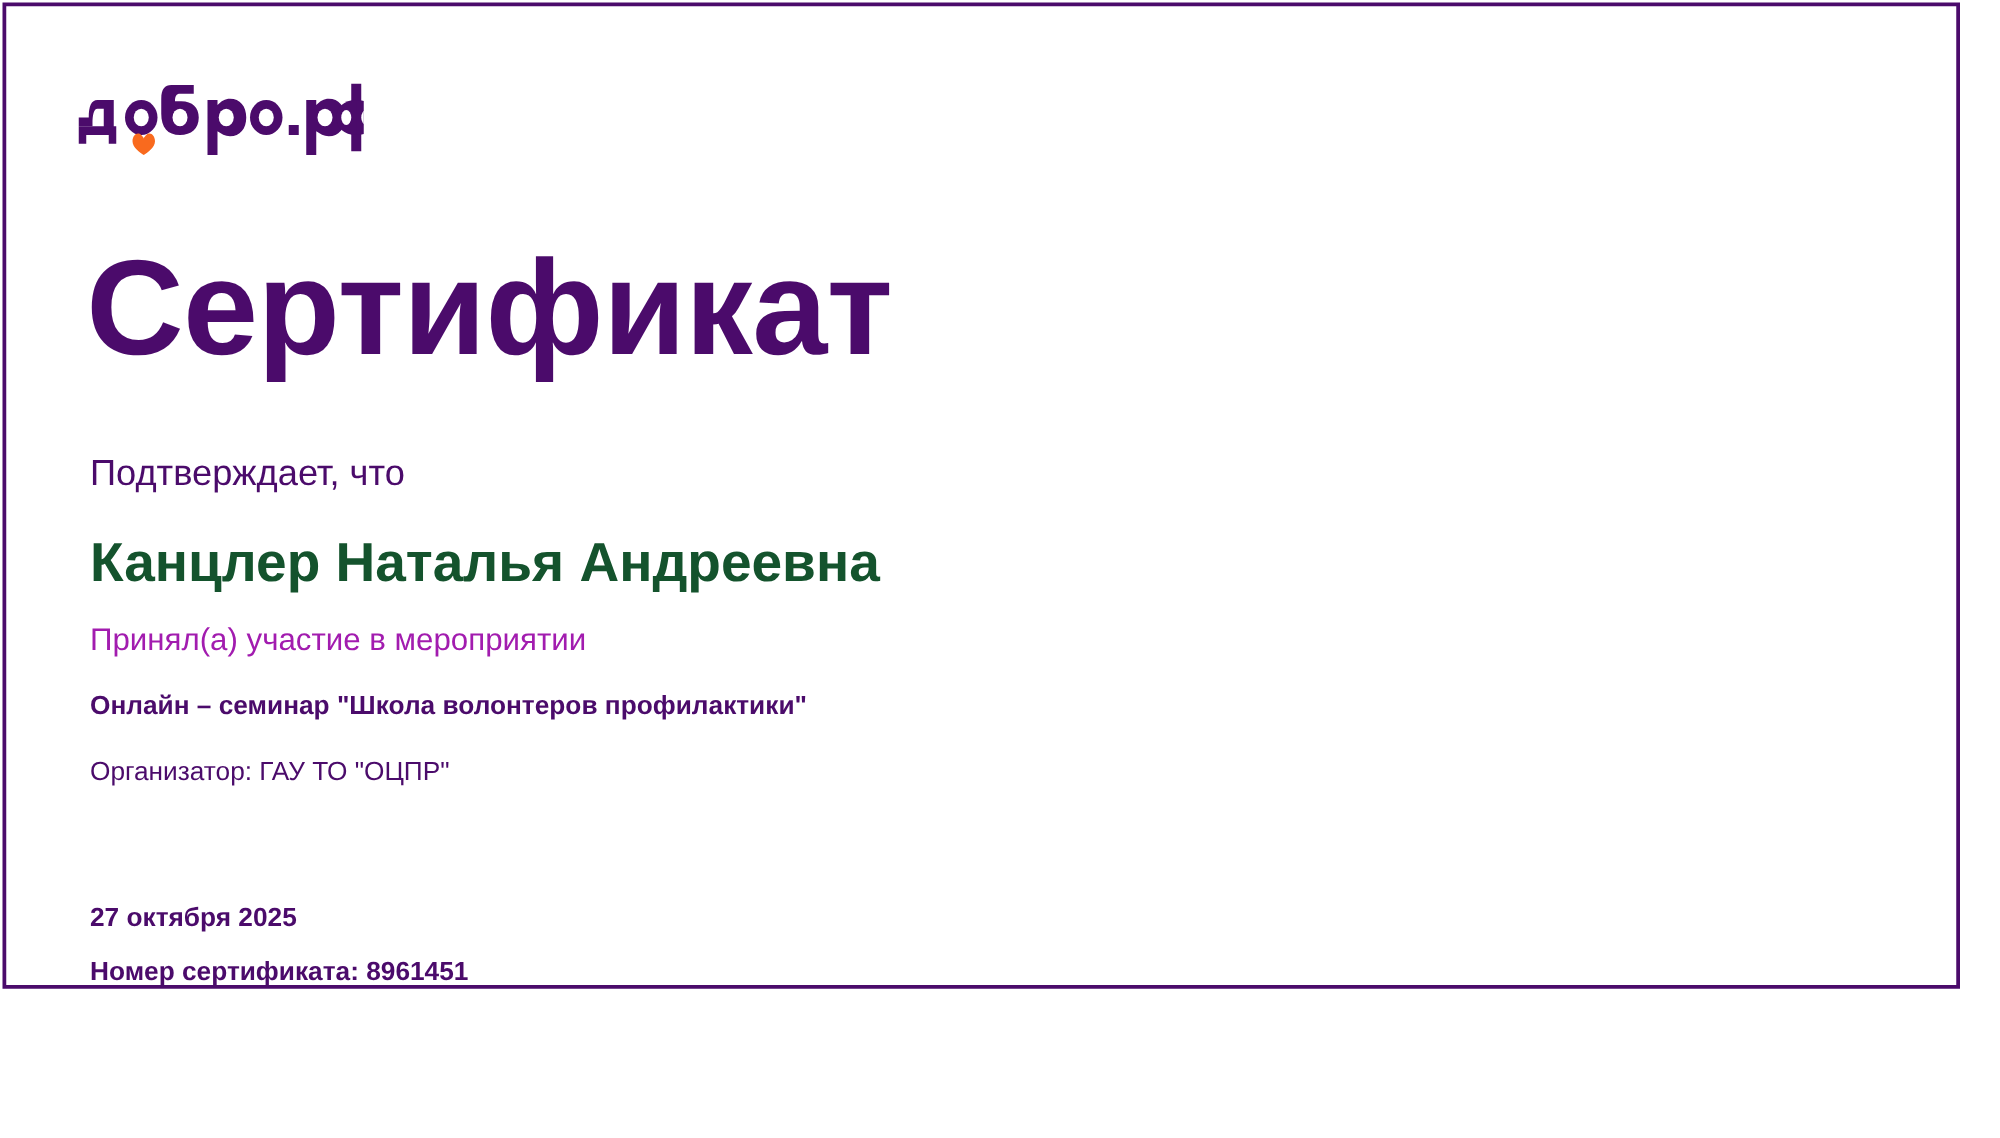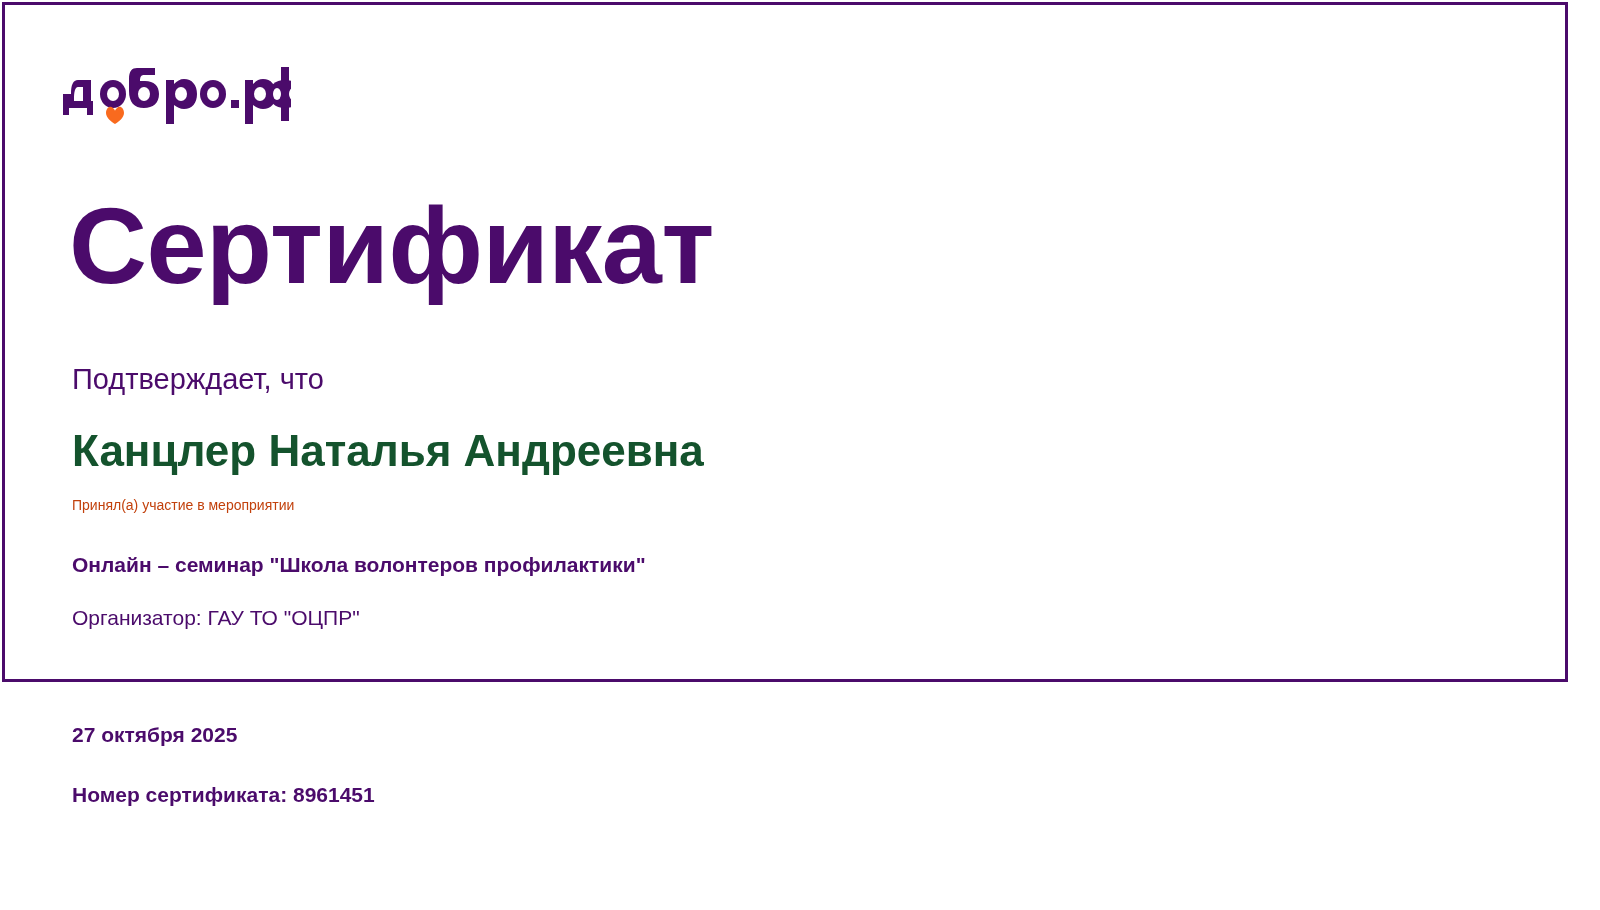--- a/index.html
+++ b/index.html
@@ -15,21 +15,21 @@
     -webkit-font-smoothing: antialiased;
     overflow: hidden;
   }
 
   
   .certificate {
     position: absolute;
     left: 2px;
     top: 2px;
     width: 1566px;
-    height: 680px;
+    height: 789px;
     box-sizing: border-box;
     border: 3px solid #4B0B6B;
     background: #ffffff;
   }
 
   
   .logo-block {
     position: absolute;
     left: 56px;
     top: 58px;
@@ -75,23 +75,23 @@
     line-height: 1.25;
     font-weight: bold;
     color: #14532d;
     white-space: nowrap;
   }
 
   .participation-line {
     position: absolute;
     left: 67px;
     top: 491px;
-    font-size: 14px;
-    line-height: 1.3;
-    color: #c2410c;
+    font-size: 25px;
+    line-height: 1.3;
+    color: #a21caf;
     font-weight: normal;
     white-space: nowrap;
     text-align: right;
   }
 
   .event-name {
     position: absolute;
     left: 67px;
     top: 546px;
     font-size: 21px;
@@ -121,21 +121,21 @@
   }
   .meta-date,
   .meta-location {
     font-size: 21px;
     line-height: 1.78;
     color: #4B0B6B;
     font-weight: bold;
     white-space: nowrap;
   }
   .meta-number {
-    margin-top: 28px;
+    margin-top: 11px;
     font-size: 21px;
     line-height: 1.3;
     color: #4B0B6B;
     font-weight: bold;
     white-space: nowrap;
   }
 </style>
 </head>
 <body>
 

